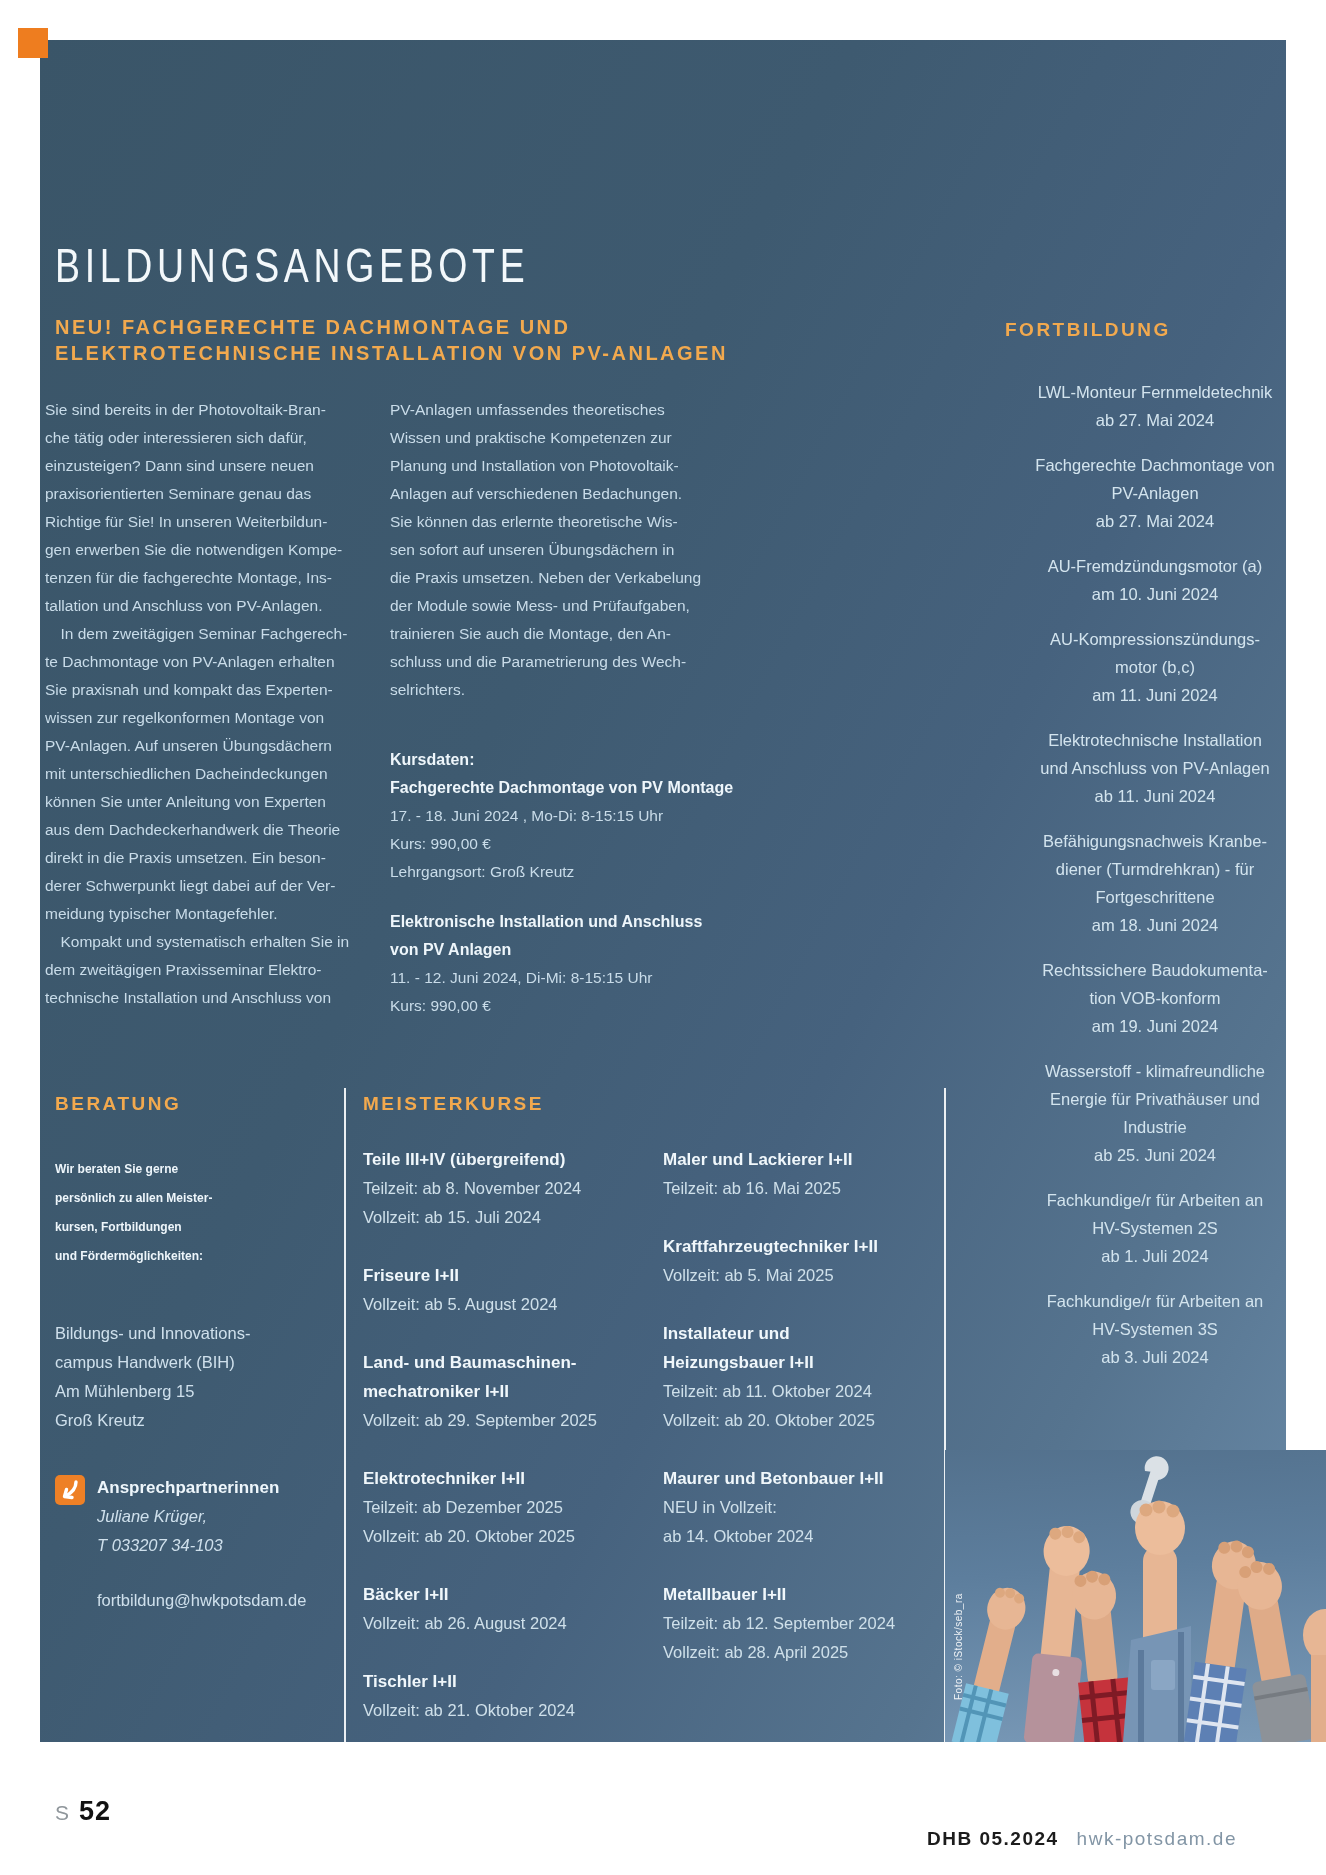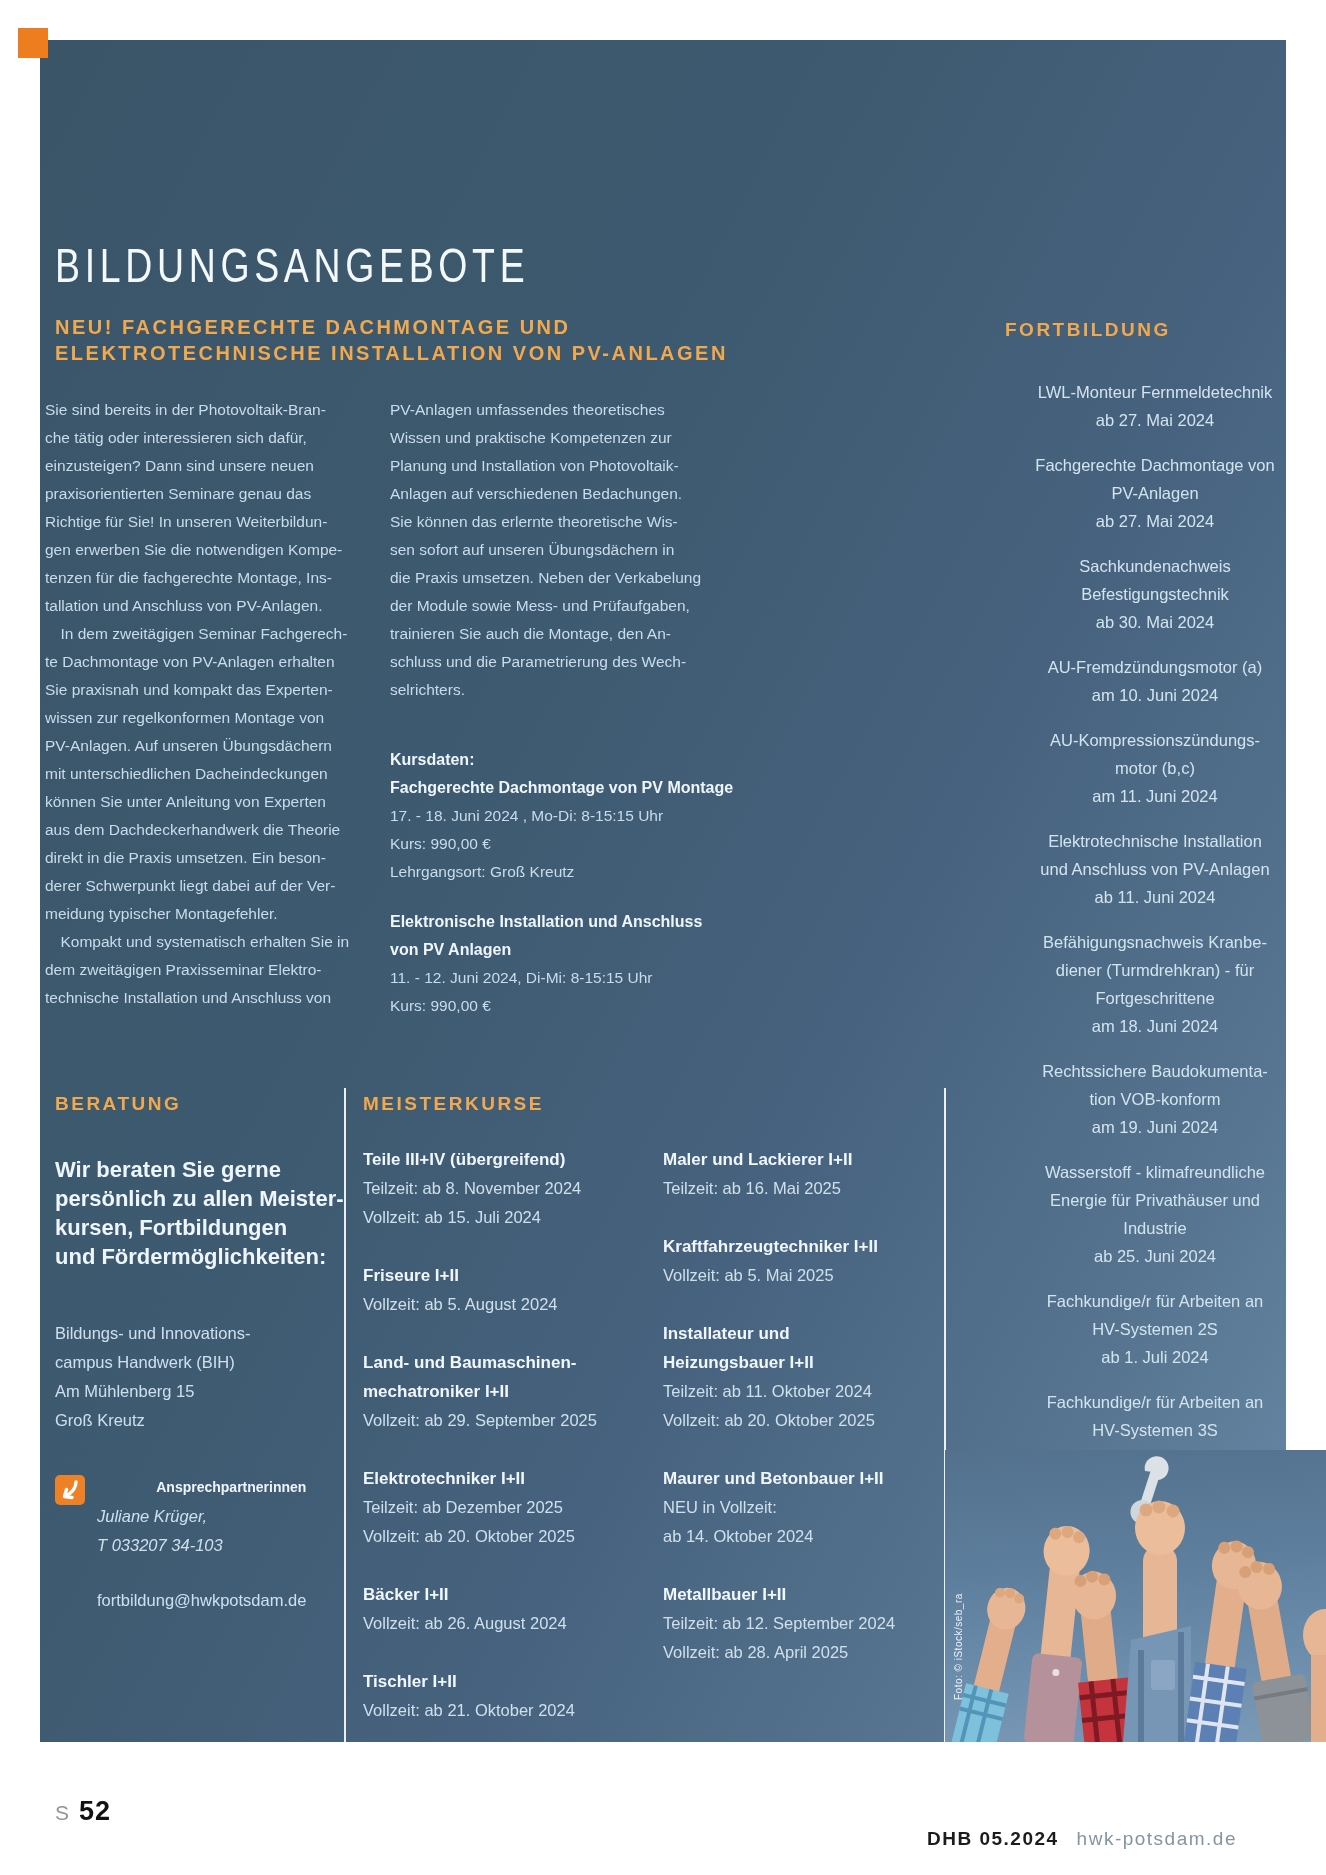--- a/index.html
+++ b/index.html
@@ -32,26 +32,26 @@
   .sidebar-heading{position:absolute;left:965px;top:279px;}
   .sidebar-items{position:absolute;left:965px;top:338px;width:300px;}
   .fb-item{margin-bottom:17px;}
   .fb-name,.fb-date{font-size:16.5px;line-height:28px;color:#d3e4ee;white-space:pre-line;text-align:center;}
 
   .sep{position:absolute;top:1048px;width:2px;height:654px;background:rgba(250,252,253,0.92);}
   .sep-left{left:304px;}
   .sep-right{left:904px;}
 
   .beratung{position:absolute;left:15px;top:1053px;width:290px;}
-  .beratung-intro{margin-top:40px;font-size:22px;line-height:29px;}
+  .beratung-intro{margin-top:40px;font-size:12px;line-height:29px;}
   .beratung-address{margin-top:48px;font-size:16.5px;line-height:29px;color:#cfe0ec;}
   .contact-block{margin-top:38px;display:flex;gap:12px;}
   .contact-icon{width:30px;height:30px;flex:0 0 30px;margin-top:2px;}
   .contact-texts{font-size:16.5px;line-height:29px;color:#cfe0ec;}
-  .contact-heading{font-size:14px;line-height:29px;text-align:right;}
+  .contact-heading{font-size:17px;line-height:29px;}
   .contact-person{margin-top:0;font-style:italic;}
   .contact-person + .contact-person{margin-top:27px;}
   .contact-email{margin-top:26px;}
 
   .mk-heading{position:absolute;left:323px;top:1053px;}
   .mk-col{position:absolute;top:1105px;width:298px;}
   .mk-col1{left:323px;}
   .mk-col2{left:623px;}
   .mk-item{margin-bottom:29px;}
   .mk-name{font-size:17px;line-height:29px;font-weight:700;color:#f0f7fb;white-space:pre-line;}
@@ -134,25 +134,20 @@
     <div class="fb-item">
         <div class="fb-name">LWL-Monteur Fernmeldetechnik</div>
         <div class="fb-date">ab 27. Mai 2024</div>
       </div>
     <div class="fb-item">
         <div class="fb-name">Fachgerechte Dachmontage von
 PV-Anlagen</div>
         <div class="fb-date">ab 27. Mai 2024</div>
       </div>
     <div class="fb-item">
-        <div class="fb-name">Sachkundenachweis
-Befestigungstechnik</div>
-        <div class="fb-date">ab 30. Mai 2024</div>
-      </div>
-    <div class="fb-item">
         <div class="fb-name">AU-Fremdzündungsmotor (a)</div>
         <div class="fb-date">am 10. Juni 2024</div>
       </div>
     <div class="fb-item">
         <div class="fb-name">AU-Kompressionszündungs-
 motor (b,c)</div>
         <div class="fb-date">am 11. Juni 2024</div>
       </div>
     <div class="fb-item">
         <div class="fb-name">Elektrotechnische Installation

